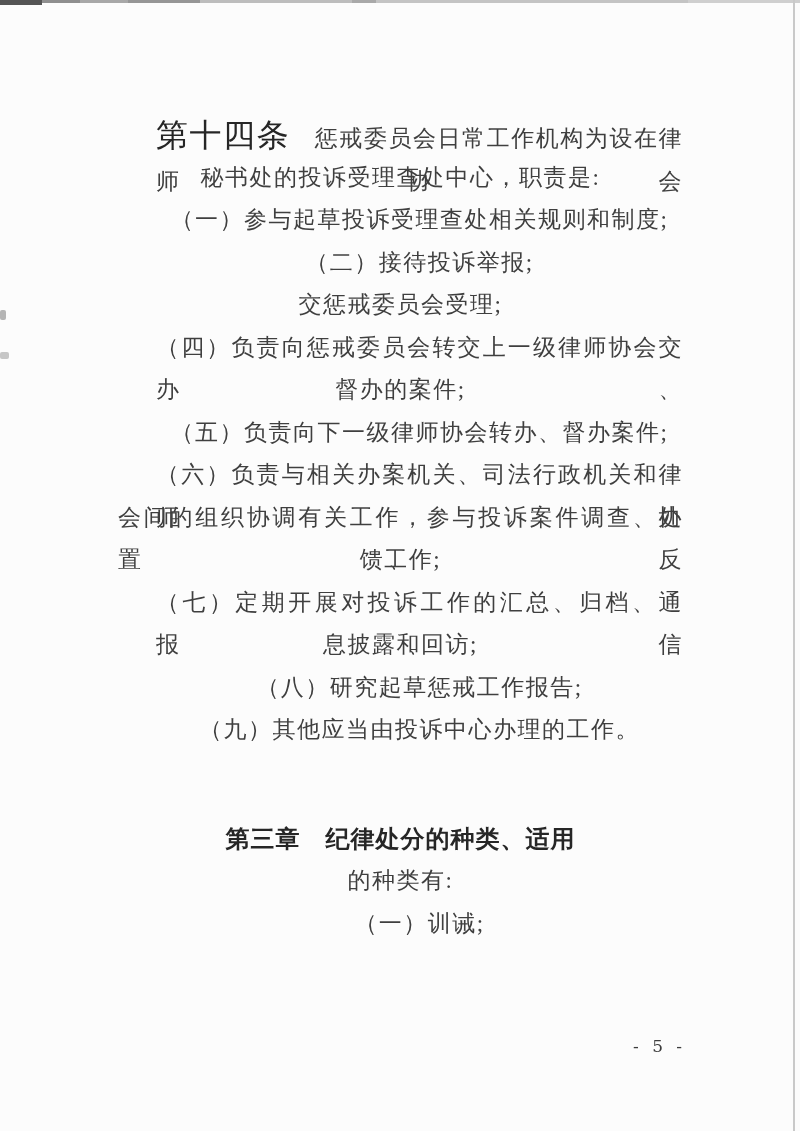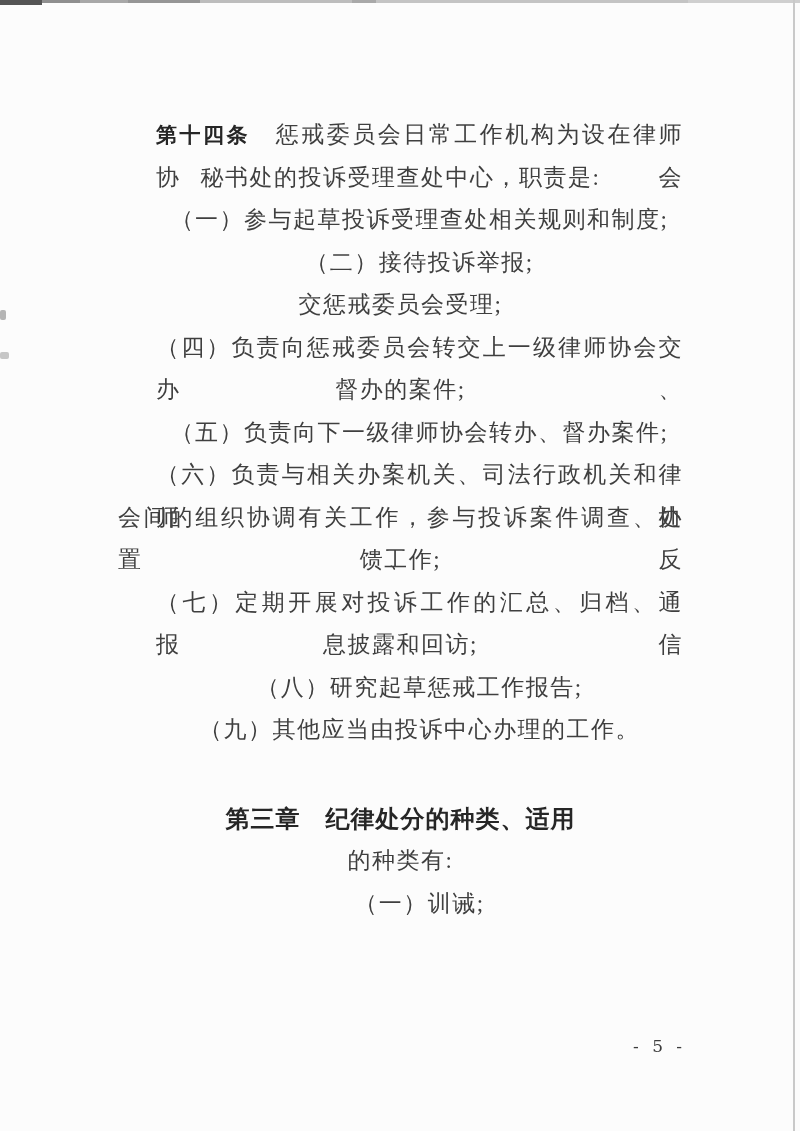--- a/index.html
+++ b/index.html
@@ -55,23 +55,23 @@
     text-align:center;
   }
   .line.just{
     white-space:normal;
     text-align:justify;
     text-align-last:justify;
   }
   .line.indent{padding-left:38px;}
   .lead{
     font-family:"Liberation Sans","DejaVu Sans",sans-serif;
-    font-weight:700;
+    font-weight:400;
     color:var(--bold-text);
-    font-size:21px;
+    font-size:32px;
   }
   .line.chapter{
     font-family:"Liberation Sans","DejaVu Sans",sans-serif;
     font-weight:700;
     color:var(--bold-text);
     font-size:24px;
     text-align:center;
     text-align-last:center;
     padding-left:0;
     letter-spacing:1px;
@@ -103,18 +103,18 @@
     <div class="line indent just">（四）负责向惩戒委员会转交上一级律师协会交办、</div>
     <div class="line">督办的案件;</div>
     <div class="line indent">（五）负责向下一级律师协会转办、督办案件;</div>
     <div class="line indent just">（六）负责与相关办案机关、司法行政机关和律师协</div>
     <div class="line just">会间的组织协调有关工作，参与投诉案件调查、处置、反</div>
     <div class="line">馈工作;</div>
     <div class="line indent just">（七）定期开展对投诉工作的汇总、归档、通报、信</div>
     <div class="line">息披露和回访;</div>
     <div class="line indent">（八）研究起草惩戒工作报告;</div>
     <div class="line indent">（九）其他应当由投诉中心办理的工作。</div>
-    <div class="line chapter" style="margin-top: 46px;">第三章　纪律处分的种类、适用</div>
+    <div class="line chapter" style="margin-top: 66px;">第三章　纪律处分的种类、适用</div>
     <div class="line">的种类有:</div>
     <div class="line indent">（一）训诫;</div>
   </div>
 
 <div class="page-number">- 5 -</div>
 
 </body></html>

